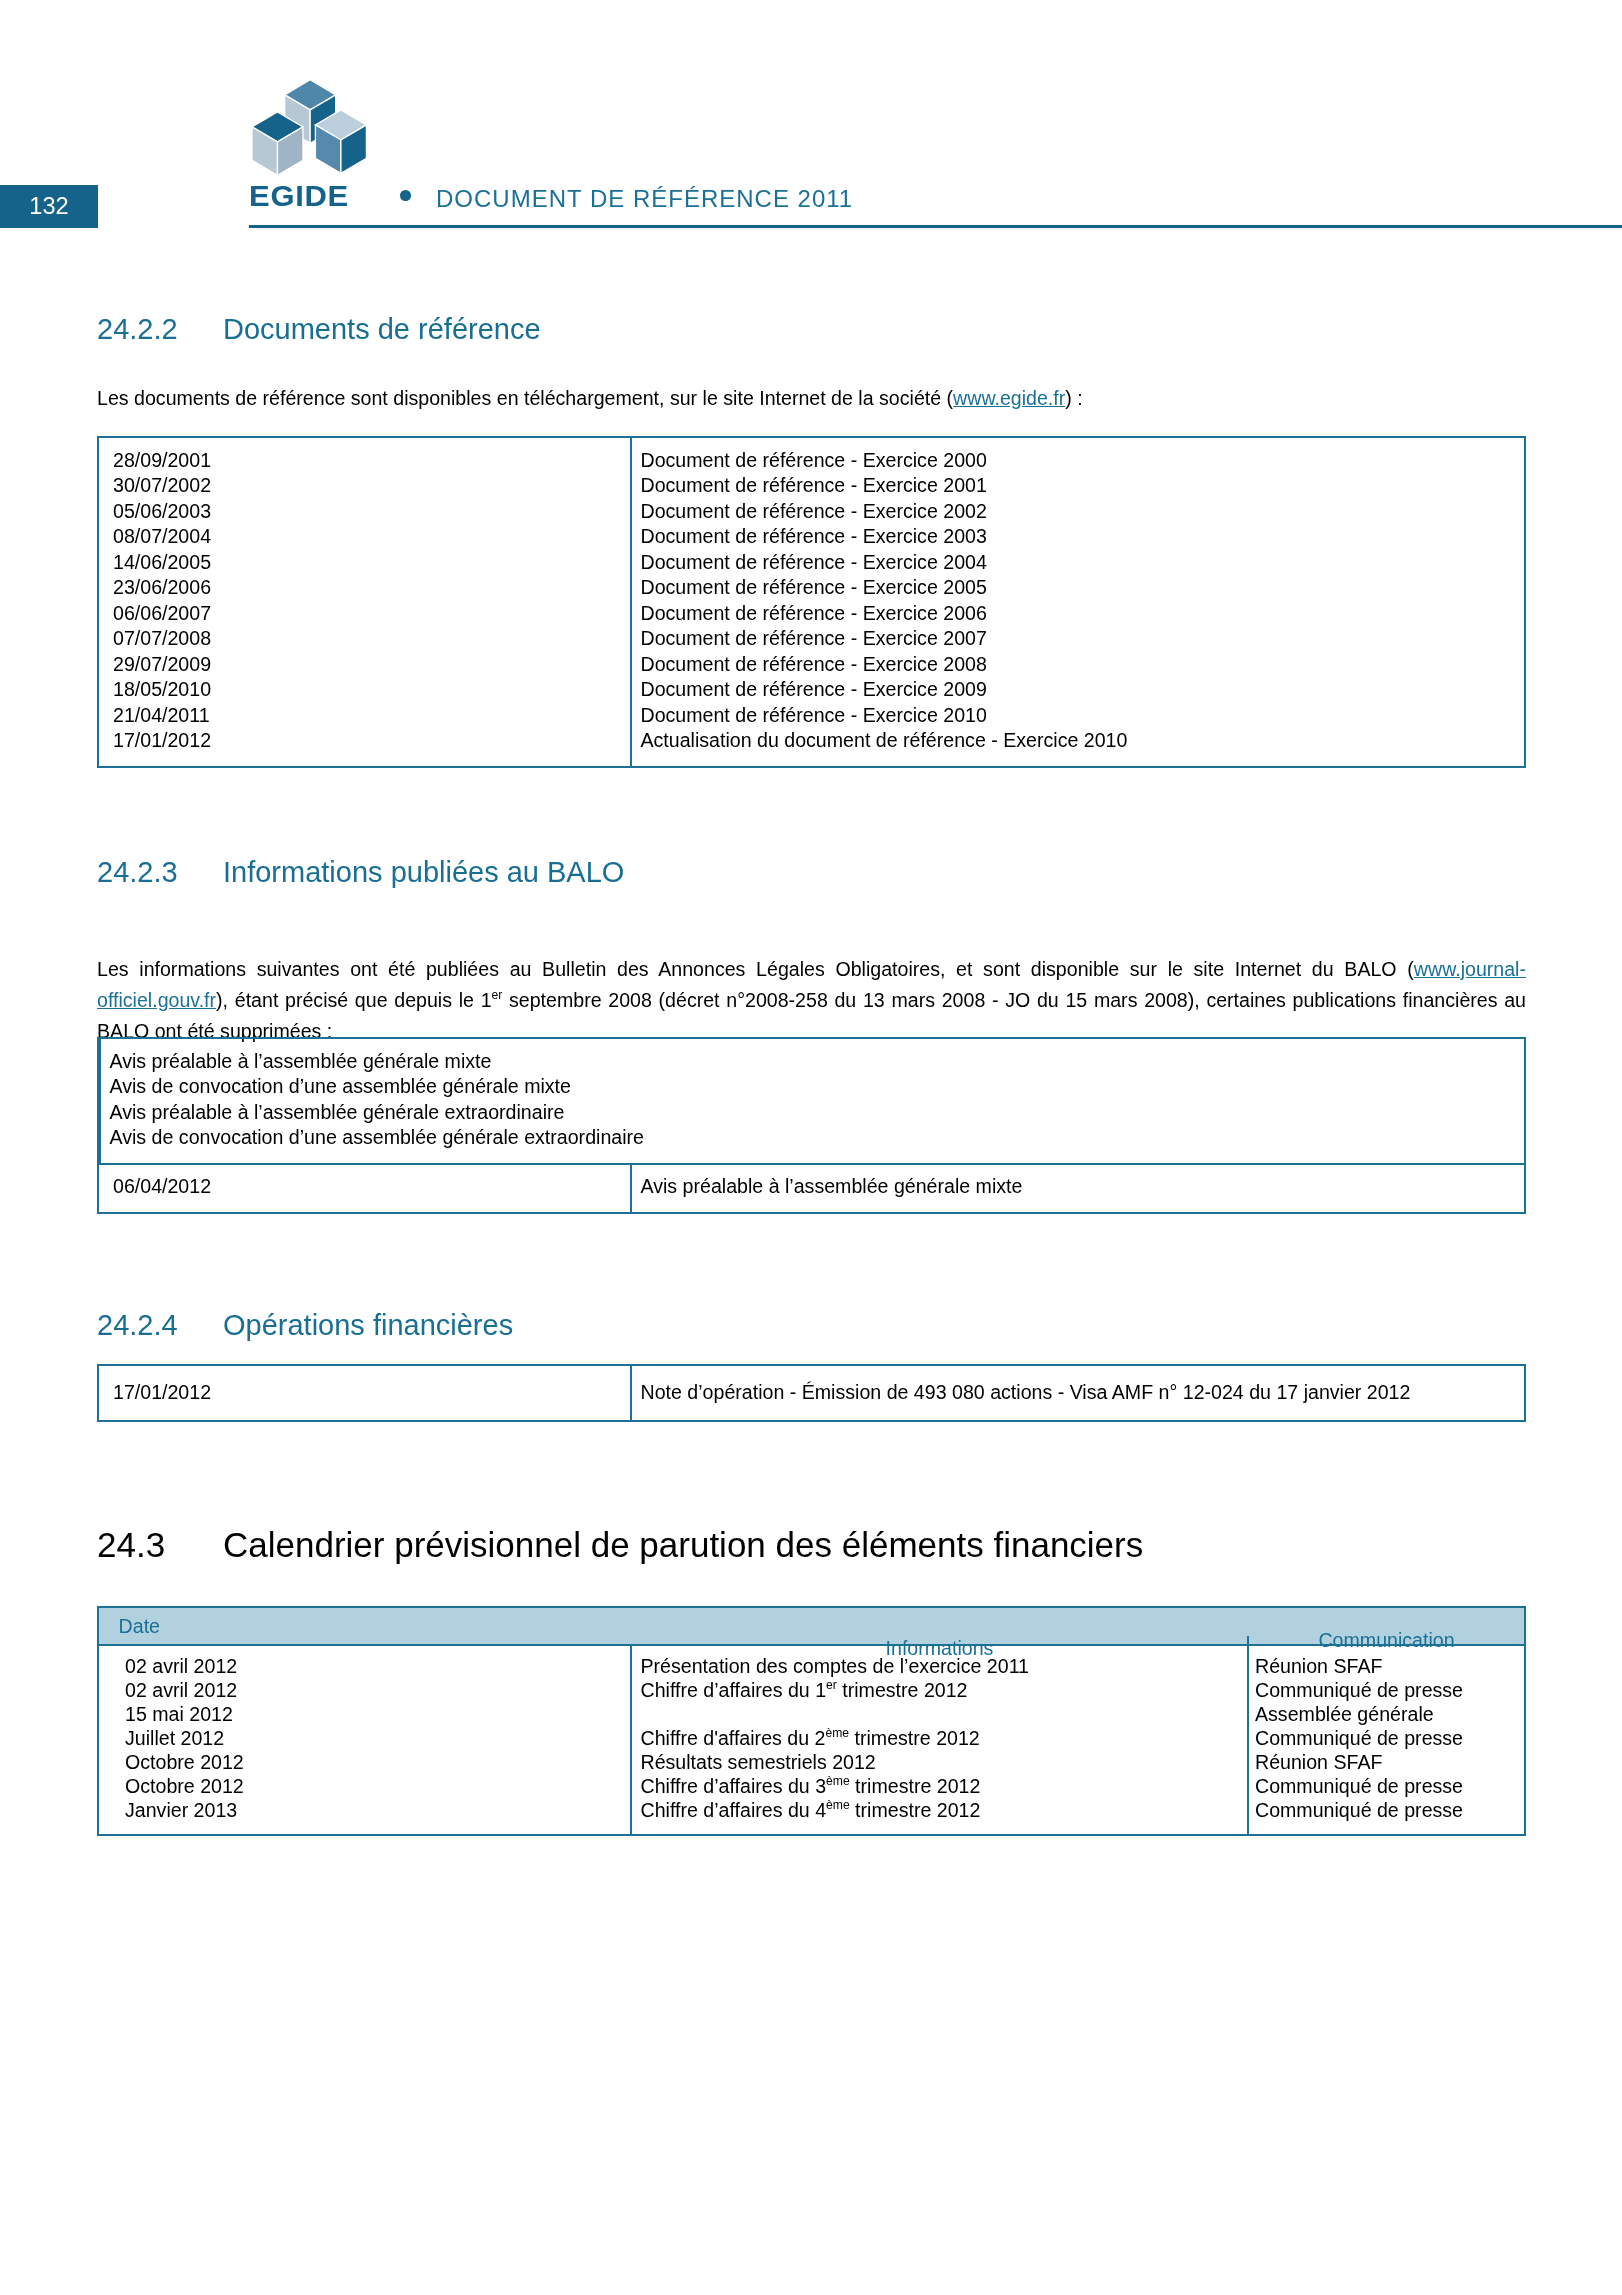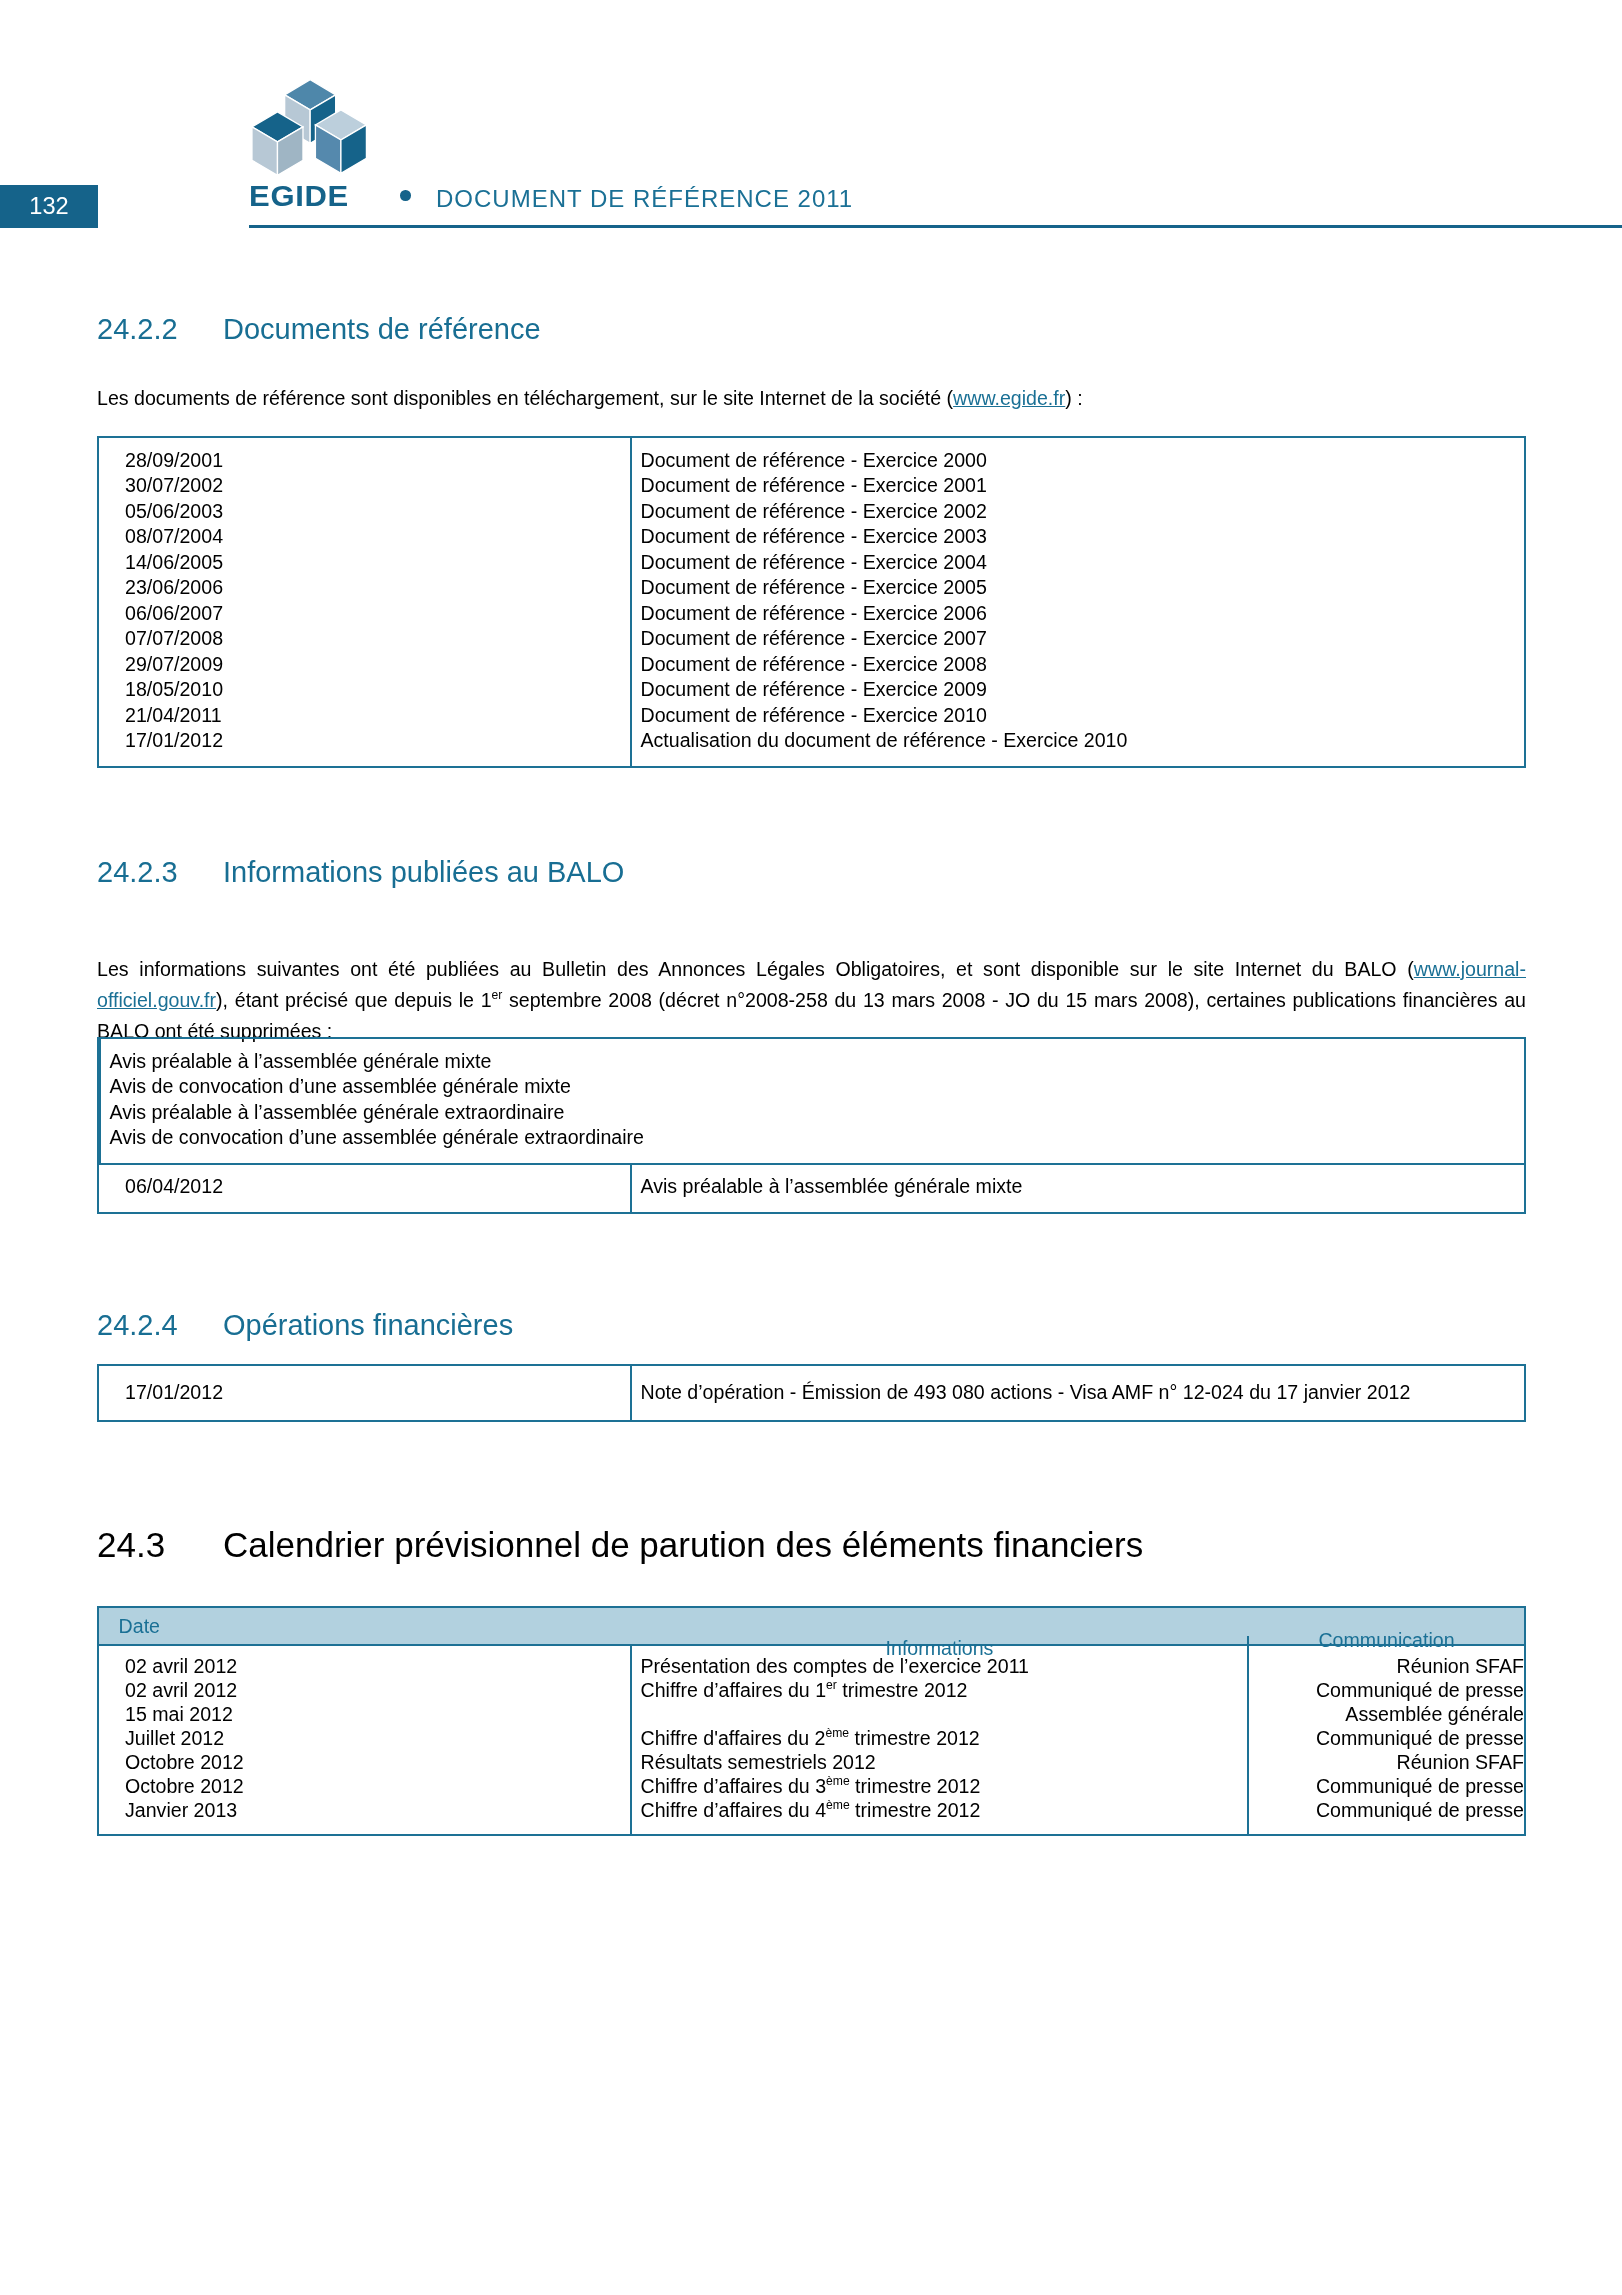--- a/index.html
+++ b/index.html
@@ -32,42 +32,42 @@
   .para a { color:#1a7095; text-decoration:underline; cursor:pointer; }
   sup.sm { font-size:0.62em; line-height:0; vertical-align:super; }
 
   
   .tbl-wrap { position:absolute; left:97px; width:1429px; border:2px solid #1d7195; }
   .tbl { display:flex; }
   .tbl .col { padding-top:9.8px; padding-bottom:11.8px; }
   .tbl .col-date { width:531px; flex:0 0 531px; }
   .tbl .col-info { flex:1; border-left:2px solid #1d7195; }
   .line { height:25.5px; line-height:25.5px; font-size:19.6px; white-space:nowrap; }
-  .col-date .line { padding-left:26px; }
+  .col-date .line { padding-left:14px; }
   .col-info .line { padding-left:8.5px; }
   .tbl.grp2 { border-top:2.6px solid #1d7195; }
 
   
   .cal-wrap { position:absolute; left:97px; width:1429px; border:2px solid #1d7195; }
   .cal-head { display:flex; background:#b2d1df; height:38px; border-bottom:2.6px solid #1d7195;
     align-items:center; color:#1a7095; font-size:19.6px; }
   .cal-head .hc1 { width:531px; flex:0 0 531px; padding-left:19.6px; }
   .cal-head .hc2 { width:617px; flex:0 0 617px; text-align:center; border-left:2px solid #b91c1c;
     align-self:stretch; display:flex; align-items:center; justify-content:center;margin-top:40px; }
   .cal-head .hc3 { flex:1; text-align:center; border-left:2px solid #1d7195; align-self:stretch;
     display:flex; align-items:center; justify-content:center;margin-top:28px; }
   .cal-body { display:flex; }
   .cal-body .col { padding-top:7.9px; padding-bottom:11.8px; }
   .cal-body .c1 { width:531px; flex:0 0 531px; }
   .cal-body .c2 { width:617px; flex:0 0 617px; border-left:2px solid #1d7195; }
   .cal-body .c3 { flex:1; border-left:2px solid #1d7195; }
   .cal-body .line { height:24px; line-height:24px; }
   .c1 .line { padding-left:26px; }
   .c2 .line { padding-left:8.5px; }
-  .c3 .line { padding-left:17px;text-align:right; }
+  .c3 .line { padding-left:6px; }
 </style>
 </head>
 <body>
 
 <div class="page">
 
   <div class="pagenum-box">
     <span>132</span>
   </div>
 

